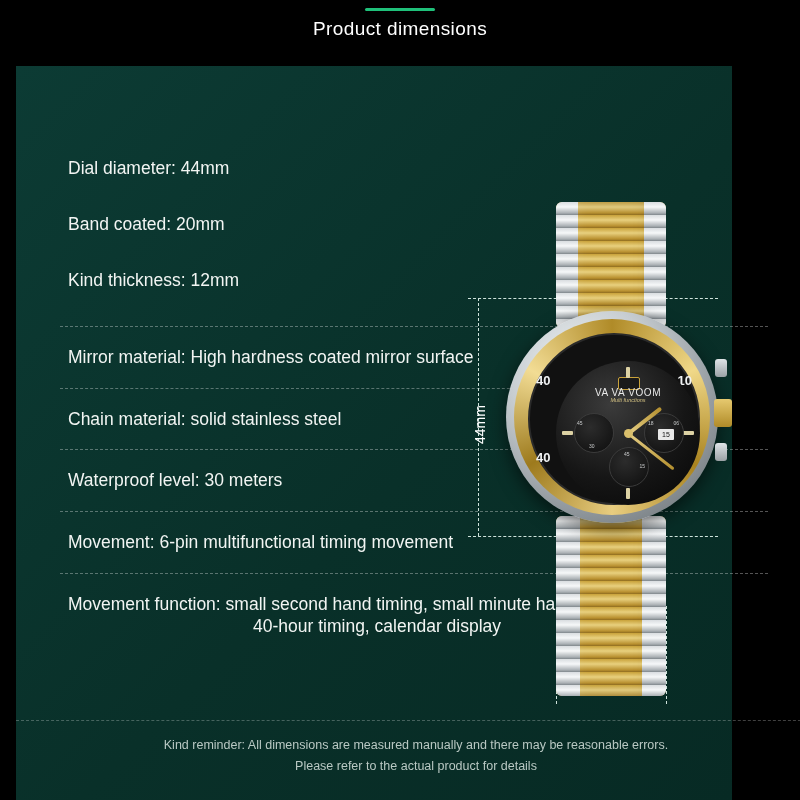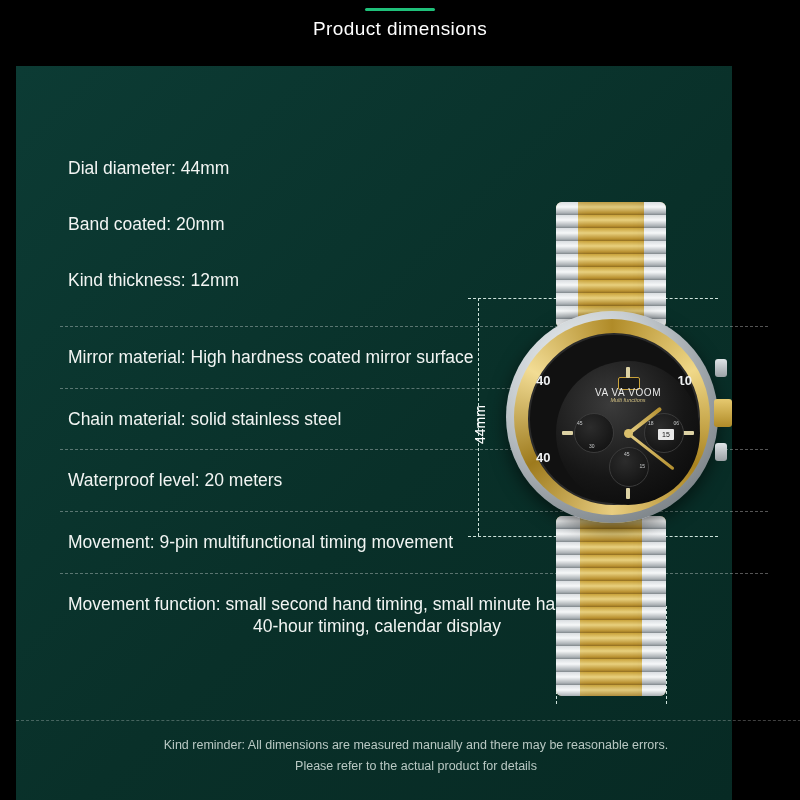--- a/index.html
+++ b/index.html
@@ -353,22 +353,22 @@
   </div>
 
   <div class="panel">
 
     <div class="specs">
       <div class="spec-row">Dial diameter: 44mm</div>
       <div class="spec-row">Band coated: 20mm</div>
       <div class="spec-row">Kind thickness: 12mm</div>
       <div class="spec-row dashed spec-wide">Mirror material: High hardness coated mirror surface</div>
       <div class="spec-row dashed">Chain material: solid stainless steel</div>
-      <div class="spec-row dashed spec-wide">Waterproof level: 20 meters</div>
-      <div class="spec-row dashed spec-wide">Movement: 9-pin multifunctional timing movement</div>
+      <div class="spec-row dashed spec-wide">Waterproof level: 30 meters</div>
+      <div class="spec-row dashed spec-wide">Movement: 6-pin multifunctional timing movement</div>
       <div class="spec-row dashed spec-wide">
         <span>Movement function: small second hand timing, small minute hand timing,</span>
         <span class="spec-line2">40-hour timing, calendar display</span>
       </div>
     </div>
 
     <div class="footer-note">
       <span>Kind reminder: All dimensions are measured manually and there may be reasonable errors.</span>
       <span>Please refer to the actual product for details</span>
     </div>

